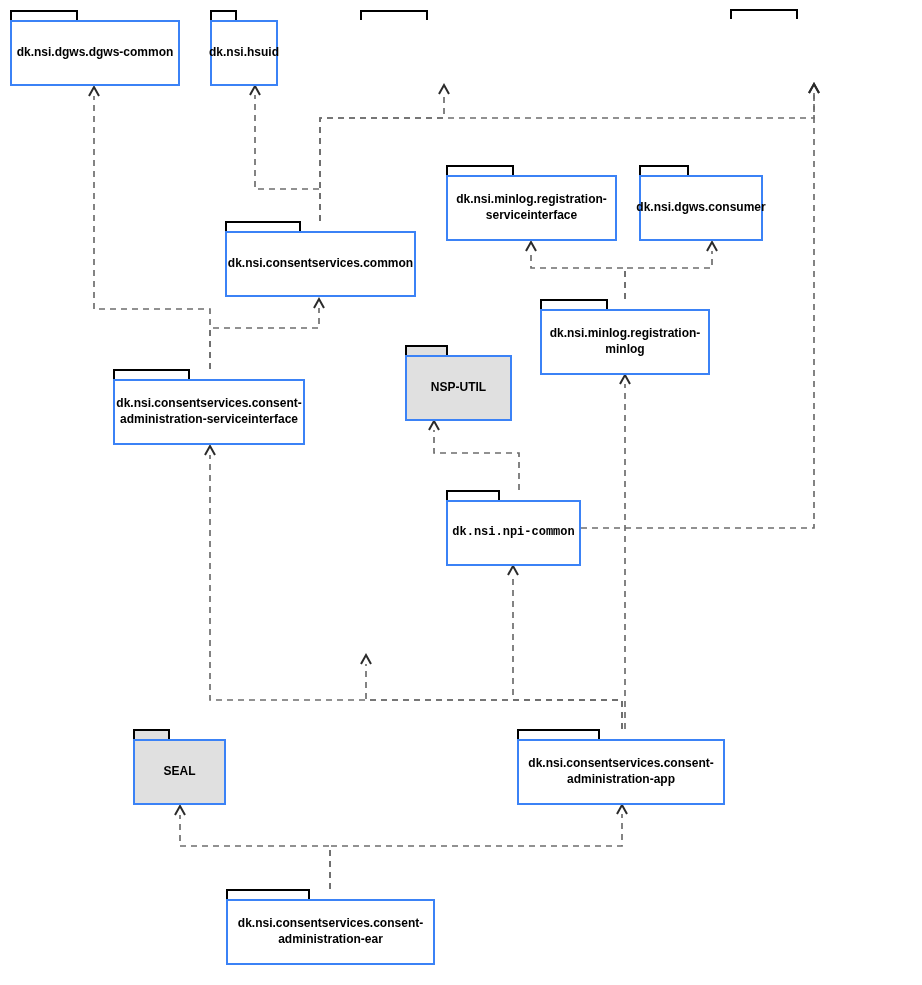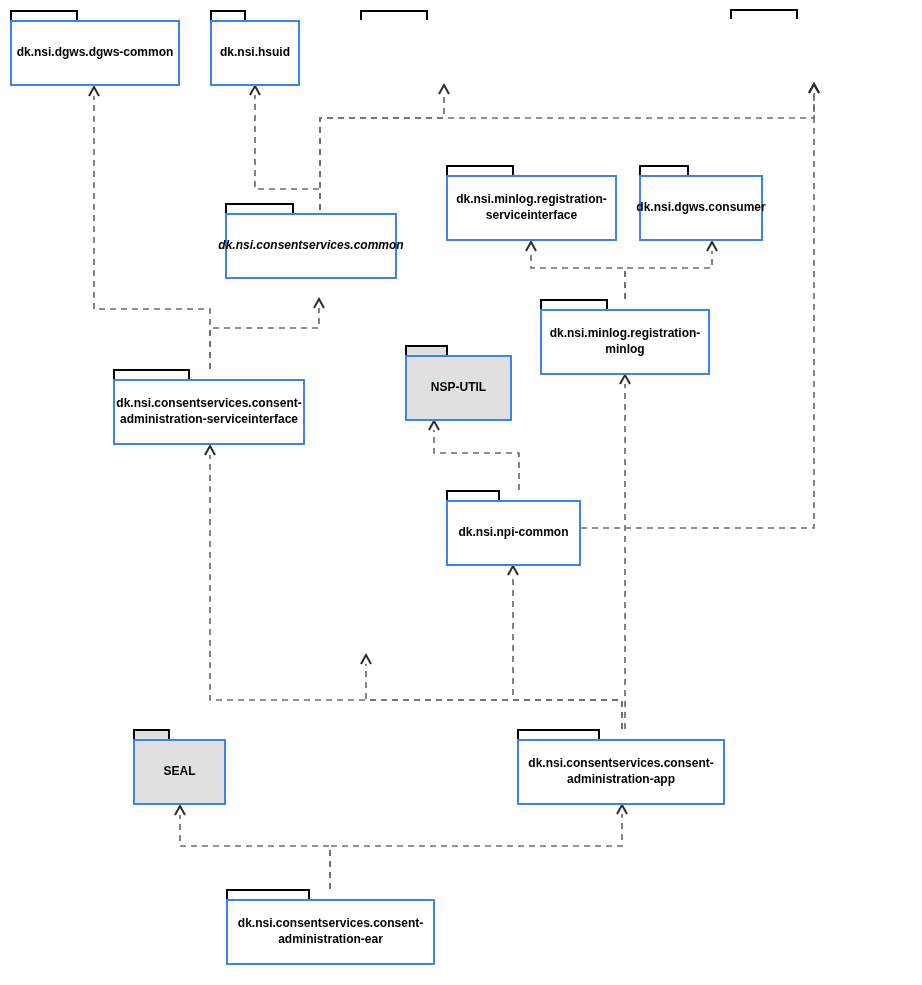--- a/index.html
+++ b/index.html
@@ -97,21 +97,21 @@
   </svg>
 
   <div class="pkg" style="left:10px;top:10px;width:170px;">
     <div class="pkg-tab"></div>
     <div class="pkg-body">
       <span class="pkg-label-line">dk.nsi.dgws.dgws-common</span>
       <span class="pkg-label-line"></span>
     </div>
   </div>
 
-  <div class="pkg" style="left:210px;top:10px;width:90px;">
+  <div class="pkg" style="left:210px;top:10px;width:68px;">
     <div class="pkg-tab"></div>
     <div class="pkg-body">
       <span class="pkg-label-line">dk.nsi.hsuid</span>
       <span class="pkg-label-line"></span>
     </div>
   </div>
 
   <div class="pkg" style="left:360px;top:10px;width:170px;">
     <div class="pkg-tab"></div>
   </div>
@@ -129,21 +129,21 @@
   </div>
 
   <div class="pkg" style="left:639px;top:165px;width:124px;">
     <div class="pkg-tab"></div>
     <div class="pkg-body">
       <span class="pkg-label-line">dk.nsi.dgws.consumer</span>
       <span class="pkg-label-line"></span>
     </div>
   </div>
 
-  <div class="pkg" style="left:225px;top:203px;width:172px;font-style:italic;">
+  <div class="pkg" style="left:225px;top:221px;width:191px;">
     <div class="pkg-tab"></div>
     <div class="pkg-body">
       <span class="pkg-label-line">dk.nsi.consentservices.common</span>
       <span class="pkg-label-line"></span>
     </div>
   </div>
 
   <div class="pkg" style="left:540px;top:299px;width:170px;">
     <div class="pkg-tab"></div>
     <div class="pkg-body">
@@ -161,21 +161,21 @@
   </div>
 
   <div class="pkg pkg--gray" style="left:389px;top:345px;width:107px;padding-left:16px;">
     <div class="pkg-tab"></div>
     <div class="pkg-body">
       <span class="pkg-label-line">NSP-UTIL</span>
       <span class="pkg-label-line"></span>
     </div>
   </div>
 
-  <div class="pkg" style="left:446px;top:490px;width:135px;">
+  <div class="pkg" style="left:446px;top:490px;width:135px;font-family:Liberation Mono, monospace;">
     <div class="pkg-tab"></div>
     <div class="pkg-body">
       <span class="pkg-label-line">dk.nsi.npi-common</span>
       <span class="pkg-label-line"></span>
     </div>
   </div>
 
 
   <div class="pkg pkg--gray" style="left:133px;top:729px;width:93px;">
     <div class="pkg-tab"></div>

